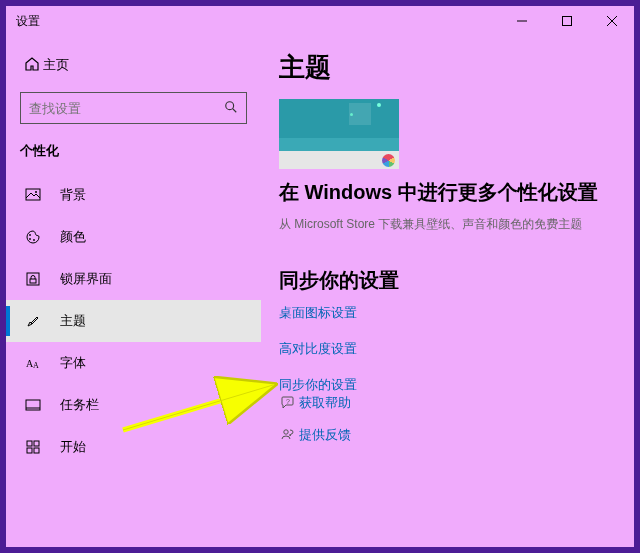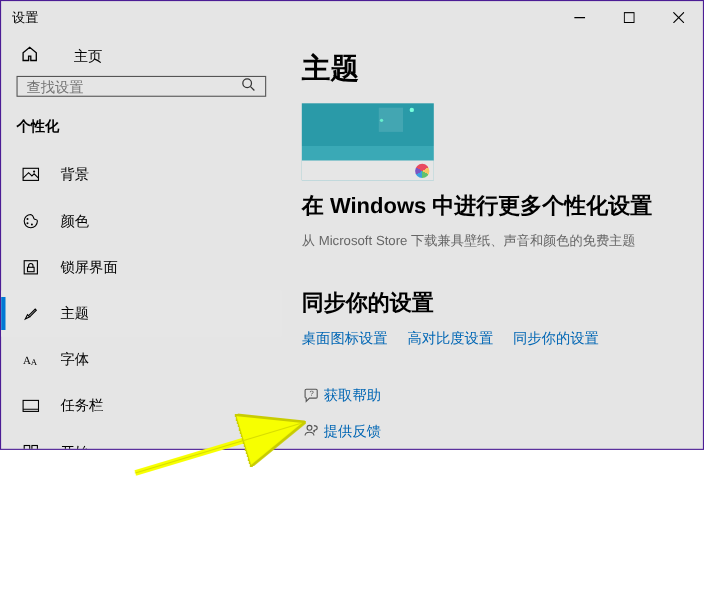--- a/index.html
+++ b/index.html
@@ -7,26 +7,26 @@
     font-family: "Segoe UI", "Microsoft YaHei", sans-serif;
     font-size: 13px;
     color: #000;
     background: #fff;
     width: 640px;
     height: 553px;
     overflow: hidden;
     position: relative;
   }
   .window {
-    border: 1px solid #4c1d95;
+    border: 6px solid #4c1d95;
     width: 640px;
-    height: 409px;
+    height: 553px;
     display: flex;
     flex-direction: column;
-    background: #e5e5e5;
+    background: #f0abfc;
   }
   
   .titlebar {
     height: 30px;
     display: flex;
     align-items: center;
     justify-content: space-between;
     padding-left: 10px;
   }
   .titlebar-left { font-size: 12px; color: #000; }
@@ -44,30 +44,29 @@
   .sidebar {
     width: 255px;
     padding: 10px 0 0 0;
     display: flex;
     flex-direction: column;
   }
   .home-row {
     display: flex; align-items: center;
     height: 38px;
     padding-left: 18px;
-    gap: 32px;
+    gap: 3px;
     font-size: 13px;
-    font-family: Liberation Serif, serif;
   }
   .search-wrap {
     margin: 8px 14px 14px 14px;
     border: 1px solid #555;
     height: 32px;
     display: flex;
-    align-items: flex-end;
+    align-items: center;
     padding: 0 8px;
     justify-content: space-between;
   }
   .search-wrap input {
     border: none; outline: none;
     font-size: 13px;
     width: 180px;
     background: transparent;
     color: #666;
   }
@@ -128,21 +127,21 @@
   .theme-name { font-size: 13px; }
   .theme-sub { font-size: 11px; color: #666; margin-top:2px; margin-bottom: 60px; }
   .section-h {
     font-size: 20px; font-weight: 600;
     margin-bottom: 10px;
   }
   .section-sub {
     font-size: 12px; color:#666;
     margin-bottom: 34px;
   }
-  .links { display:flex; flex-direction:row; gap:18px; margin-bottom:34px; }
+  .links { display:flex; flex-direction:column; gap:18px; }
   .link { color: #0066b4; font-size: 13px; }
   .helprow {
     display:flex; align-items:center; gap:2px;
     color:#0066b4; font-size:13px;
     margin-bottom: 14px;
   }
   .helprow .hicon { color:#555; width:18px; display:flex; justify-content:center; }
   
   .arrow-annot {
     position:absolute;

